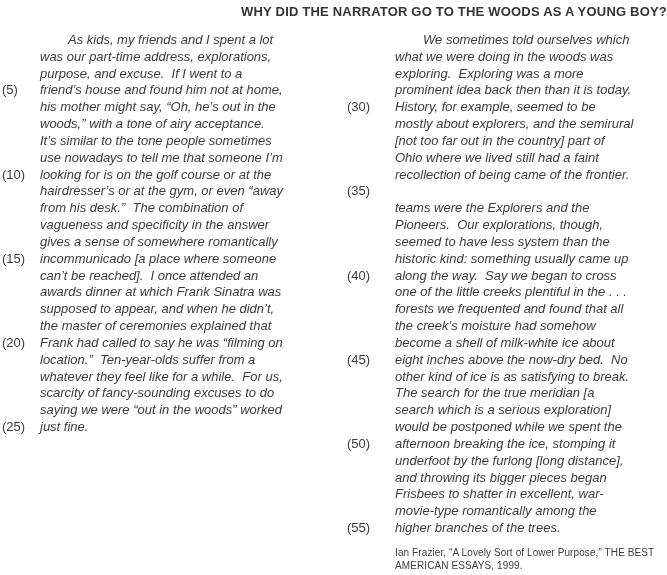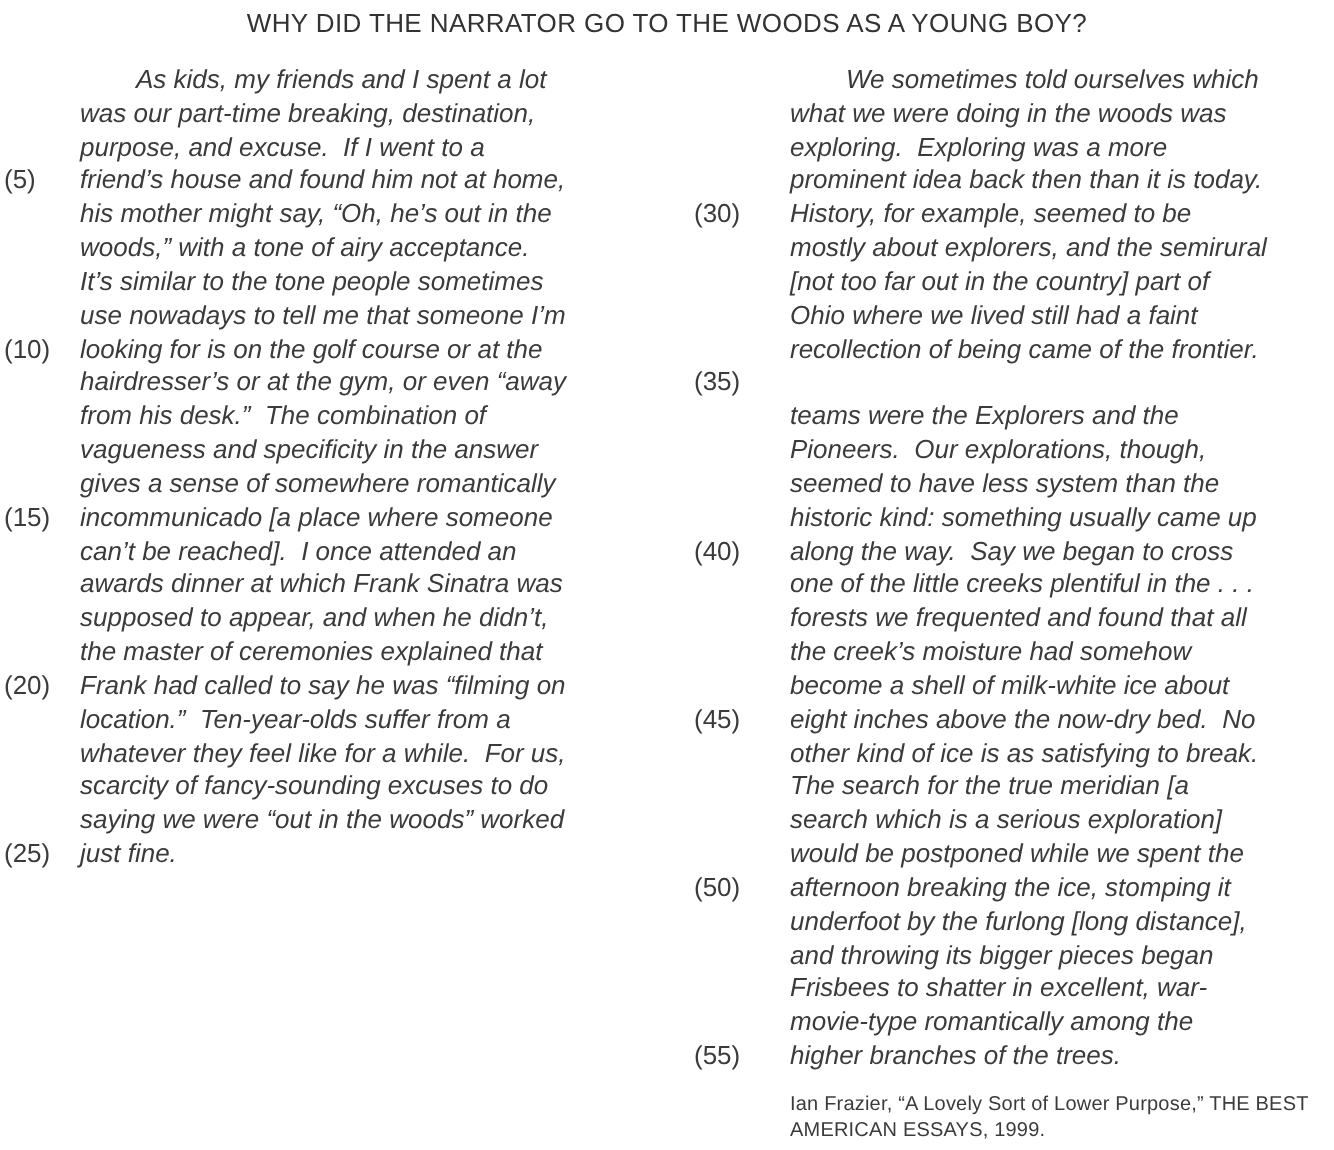--- a/index.html
+++ b/index.html
@@ -9,24 +9,24 @@
   }
   body {
     width: 667px;
     height: 575px;
     overflow: hidden;
     font-family: "Liberation Sans", sans-serif;
     color: #3b3b3b;
   }
   .page-title {
     padding-top: 4px;
-    text-align: center;
+    text-align: right;
     font-size: 13px;
     line-height: 15px;
-    font-weight: normal;
+    font-weight: bold;
     letter-spacing: 0.2px;
     color: #333333;
   }
   .columns {
     display: flex;
     align-items: flex-start;
     margin-top: 13px;
     font-size: 13px;
     line-height: 16.83px;
   }
@@ -71,21 +71,21 @@
         <span class="num"></span>
         <span class="txt">As kids, my friends and I spent a lot</span>
       </div>
 
       <div class="line">
         <span class="num"></span>
       </div>
 
       <div class="line">
         <span class="num"></span>
-        <span class="txt">was our part-time breaking, destination,</span>
+        <span class="txt">was our part-time address, explorations,</span>
       </div>
 
       <div class="line">
         <span class="num"></span>
         <span class="txt">purpose, and excuse.  If I went to a</span>
       </div>
 
       <div class="line">
         <span class="num">(5)</span>
         <span class="txt">friend’s house and found him not at home,</span>

